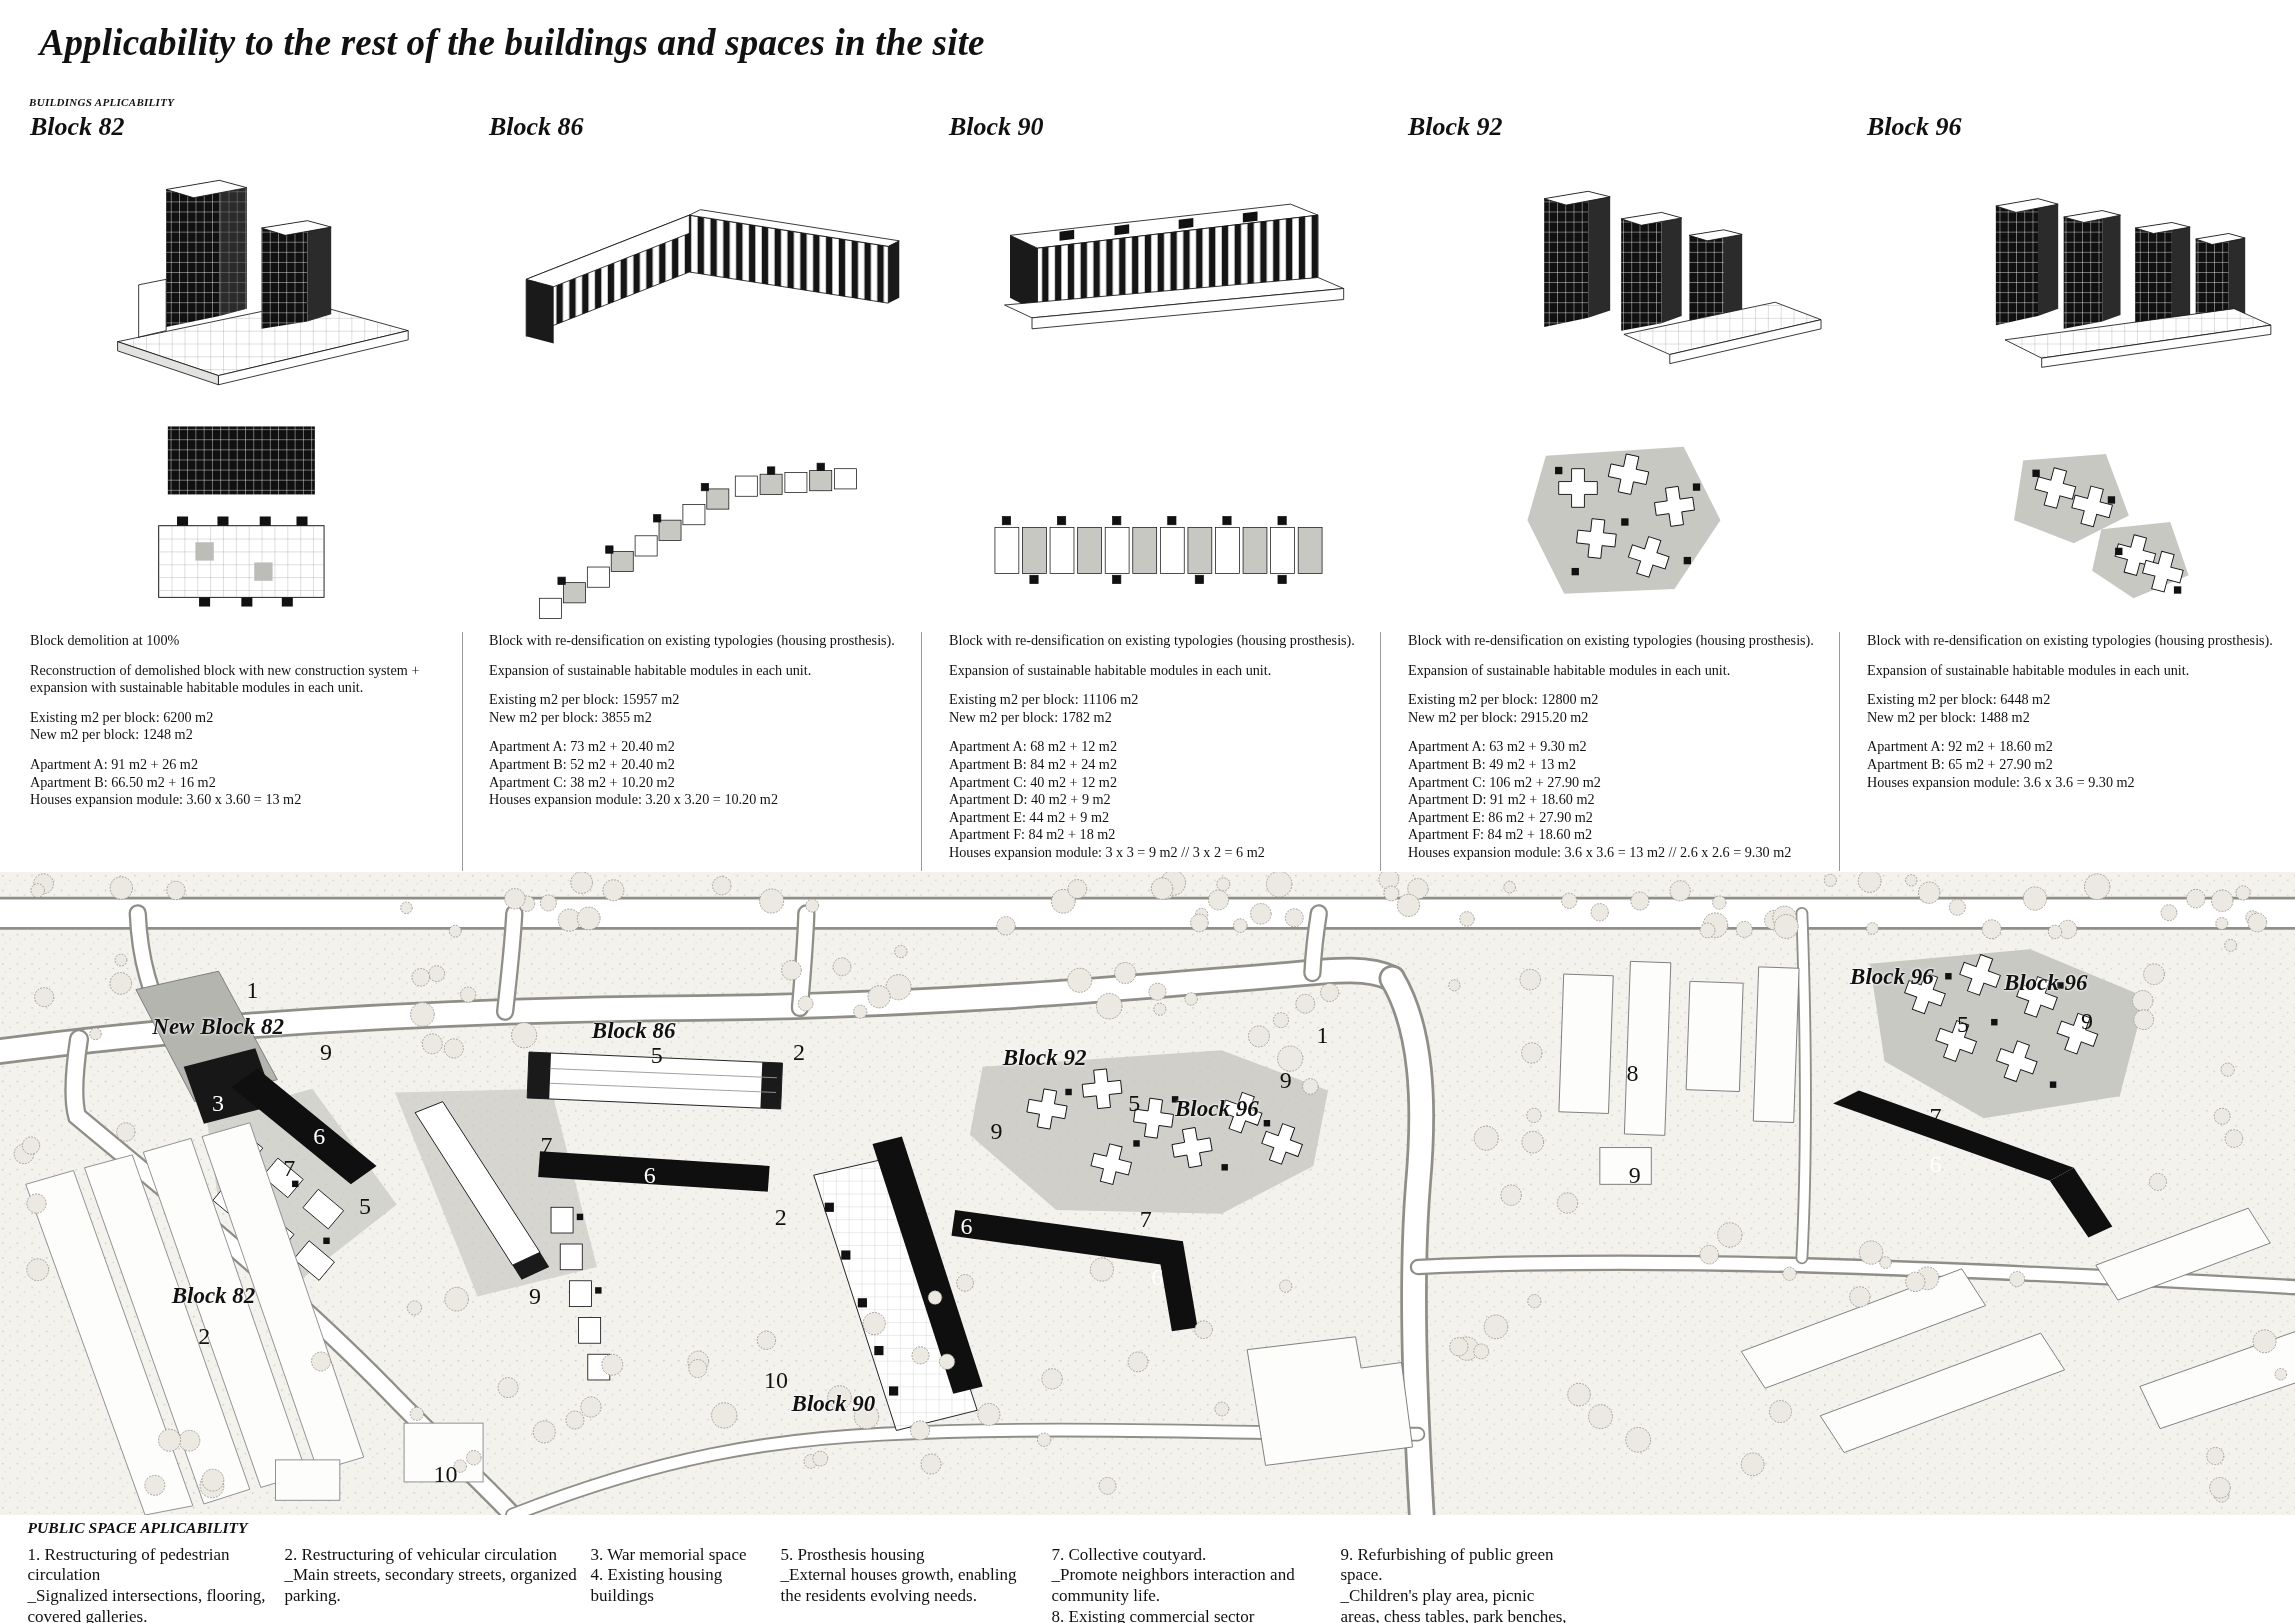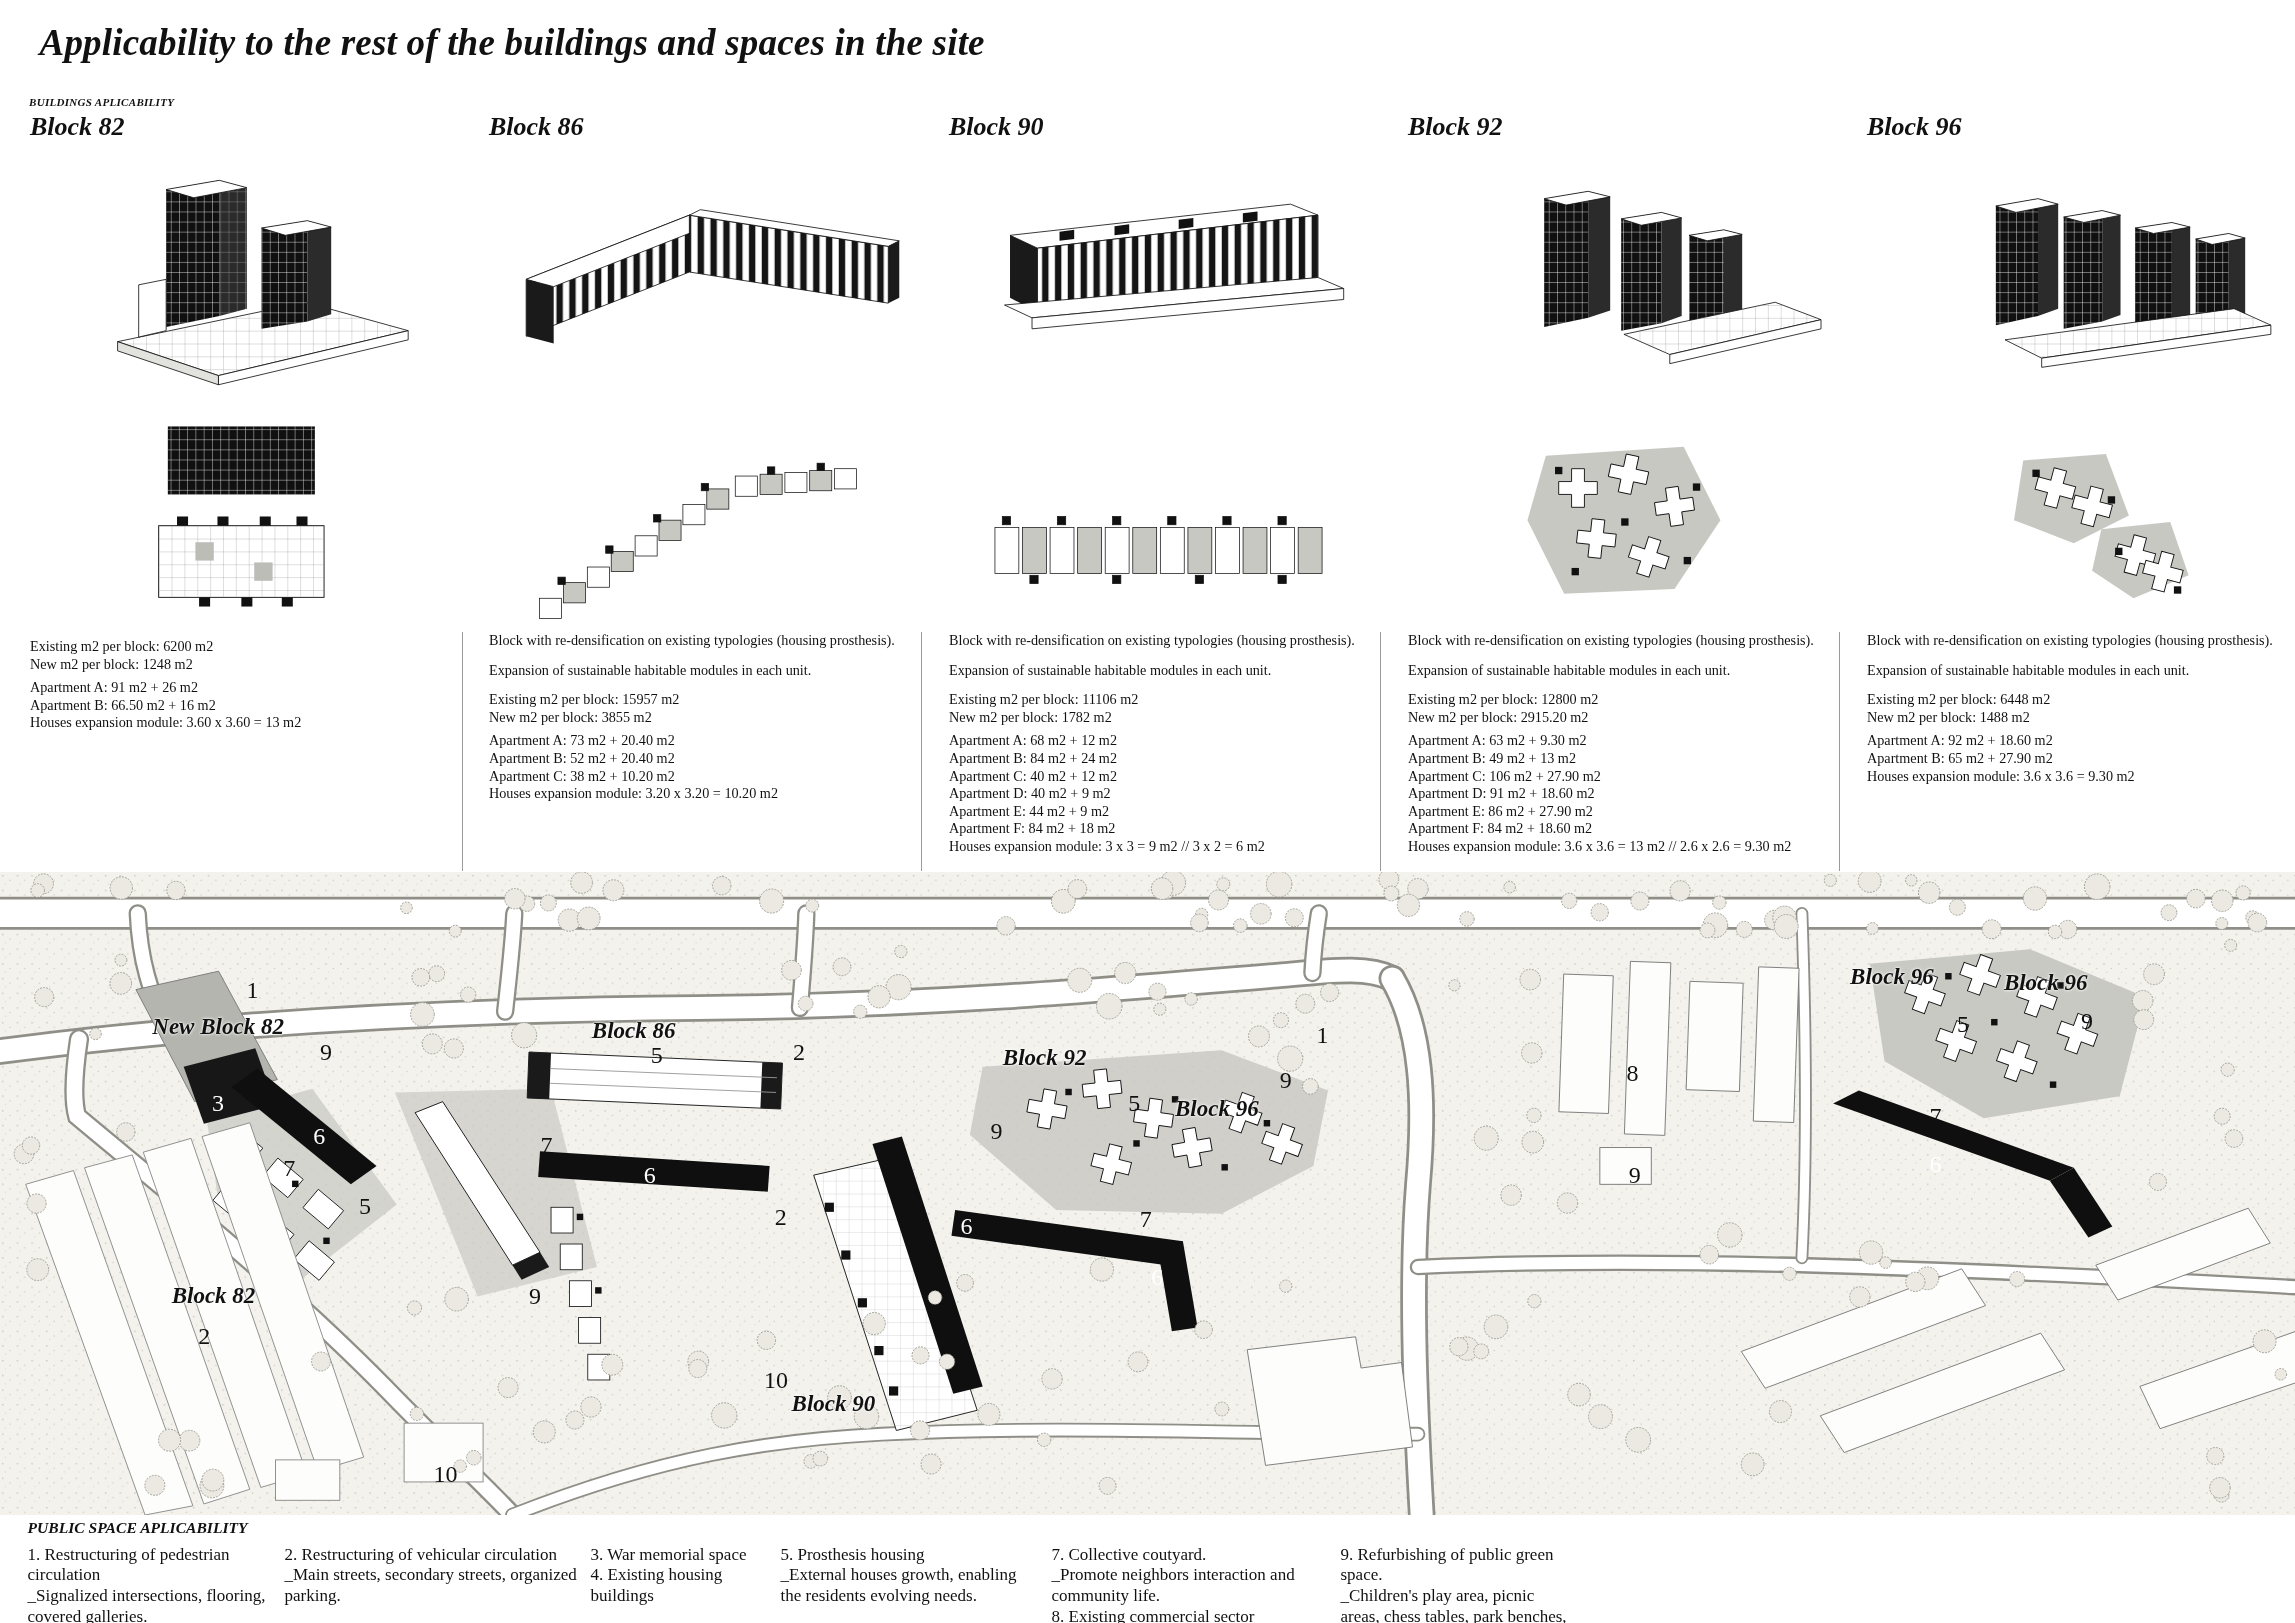--- a/index.html
+++ b/index.html
@@ -11,21 +11,21 @@
   .subtitle{position:absolute;left:29px;top:96px;font-size:11px;font-style:italic;font-weight:bold;letter-spacing:0.3px}
 
   .col{position:absolute;top:112px;width:430px;height:762px}
   .col h2{margin:0;font-size:26px;font-style:italic;font-weight:bold}
   .axon{position:absolute;top:39px;left:0;right:7.3px;height:264px}
   .planview{position:absolute;top:307px;left:0;right:7.3px;height:206px}
   .axon svg,.planview svg{width:100%;height:100%}
   .desc{position:absolute;top:520px;left:0;right:13px;font-size:14.2px;line-height:1.24}
   .para{margin:0 0 12px 0}
   .tight{margin:0}
-  .gap{margin-top:6px}
+  .gap{margin-top:12px}
   .line{margin:0}
 
   .vdiv{position:absolute;top:632px;width:0.9px;height:239px;background:#9a9a9a}
 
   .siteplan{position:absolute;left:0;top:872px;width:2296px;height:643px}
   .plan-svg{position:absolute;left:0;top:0;width:100%;height:100%}
   .plan-labels{position:absolute;left:0;top:0;right:0;bottom:0}
   .plan-label{position:absolute;transform:translate(-50%,-50%);white-space:nowrap}
   .plan-label.name{font-size:23px;font-style:italic;font-weight:bold;text-shadow:0 0 3.7px #fff,0 0 1.8px #fff}
   .plan-label.num{font-size:24px}
@@ -135,20 +135,24 @@
           <rect x="64" y="-10" width="12" height="10" fill="#111"></rect>
           <rect x="110" y="-10" width="12" height="10" fill="#111"></rect>
           <rect x="150" y="-10" width="12" height="10" fill="#111"></rect>
           <rect x="44" y="78" width="12" height="10" fill="#111"></rect>
           <rect x="90" y="78" width="12" height="10" fill="#111"></rect>
           <rect x="134" y="78" width="12" height="10" fill="#111"></rect>
         </g>
       </svg>
     </div>
     <div class="desc">
+      <div>
+          <p class="para">Block demolition at 100%</p>
+          <p class="para">Reconstruction of demolished block with new construction system + expansion with sustainable habitable modules in each unit.</p>
+        </div>
       <div class="tight gap">
           <div class="line">Existing m2 per block: 6200 m2</div>
           <div class="line">New m2 per block: 1248 m2</div>
         </div>
       <div class="tight gap">
           <div class="line">Apartment A: 91 m2 + 26 m2</div>
           <div class="line">Apartment B: 66.50 m2 + 16 m2</div>
         </div>
       <div class="line gap">Houses expansion module: 3.60 x 3.60 = 13 m2</div>
     </div>

